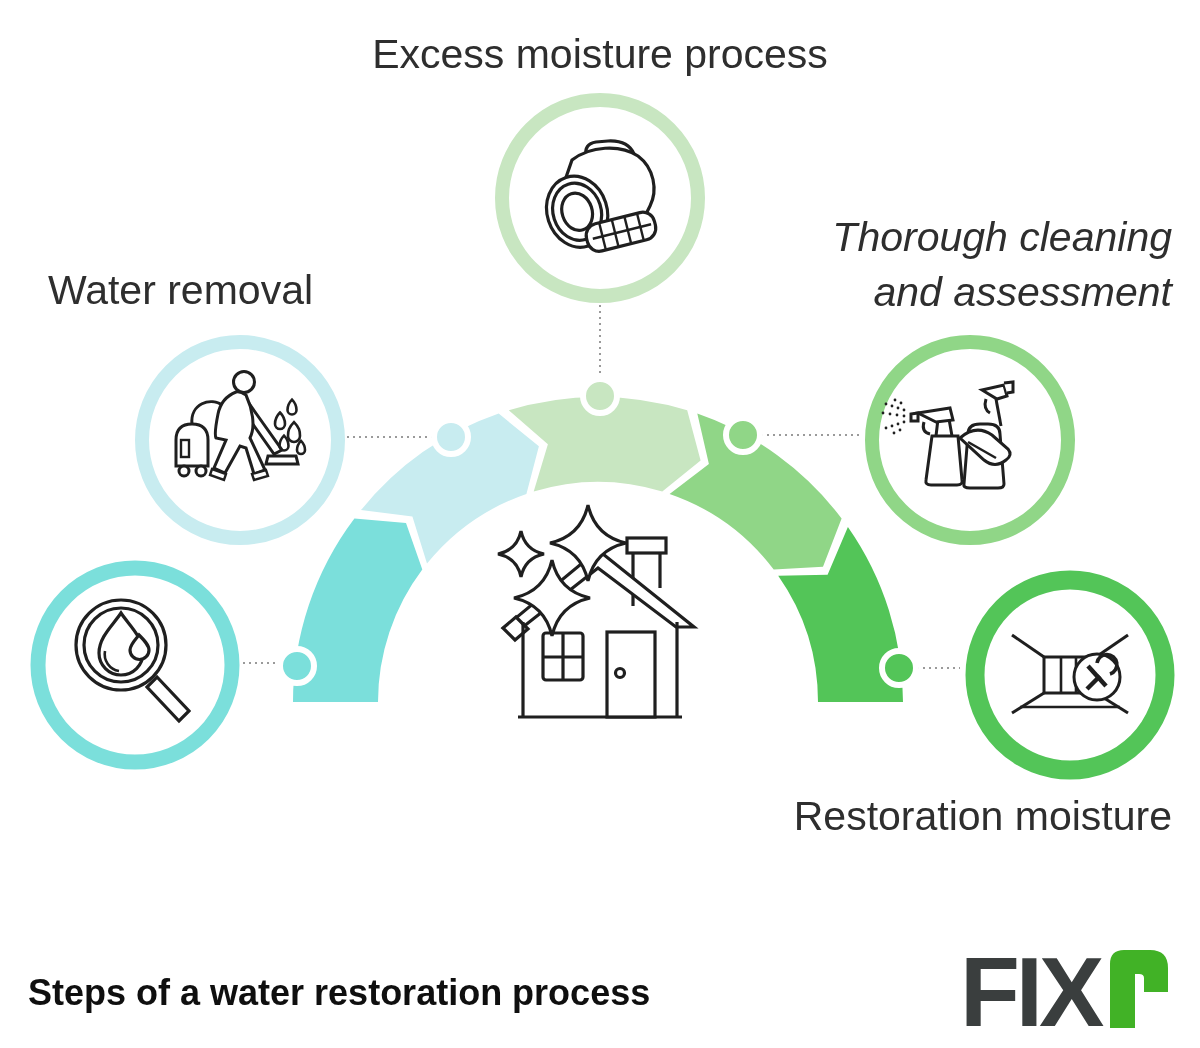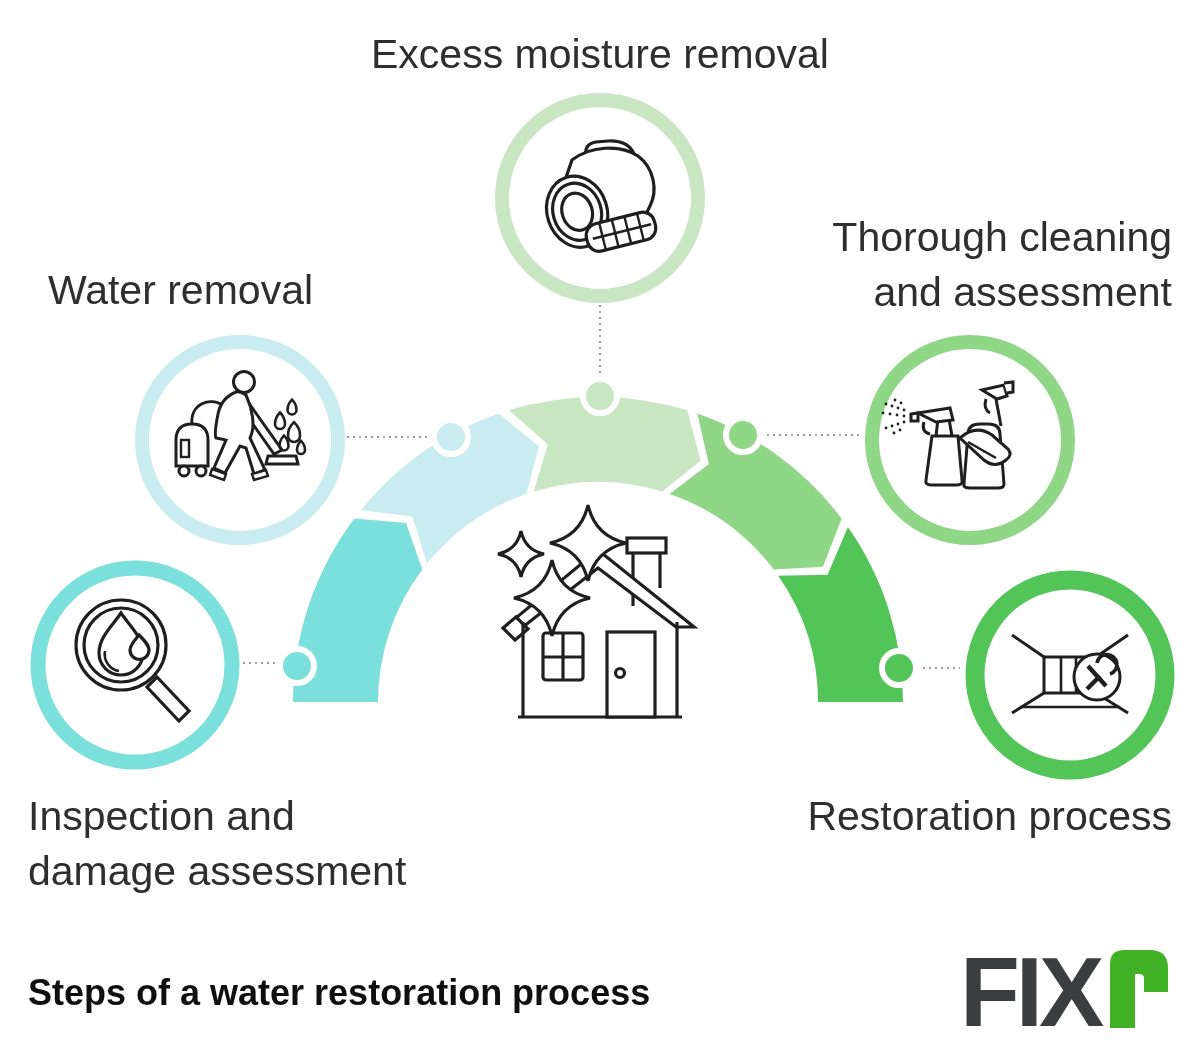--- a/index.html
+++ b/index.html
@@ -167,40 +167,36 @@
       <rect x="543" y="633" width="40" height="47" rx="3" fill="#ffffff"></rect>
       <path d="M563,633 L563,680 M543,657 L583,657"></path>
       <g>
         <path d="M521,531 Q525,550 544,554 Q525,558 521,577 Q517,558 498,554 Q517,550 521,531 Z" fill="#ffffff"></path>
         <path d="M588,505 Q595,536 626,543 Q595,550 588,581 Q581,550 550,543 Q581,536 588,505 Z" fill="#ffffff"></path>
         <path d="M552,560 Q559,591 590,598 Q559,605 552,636 Q545,605 514,598 Q545,591 552,560 Z" fill="#ffffff"></path>
       </g>
     </g>
   </svg>
 
-  <div class="step-label" style="left:28px; top:789px; text-align:left;">
-    <div>Inspection and</div>
-    <div>damage assessment</div>
-  </div>
 
   <div class="step-label" style="left:48px; top:263px; text-align:right;">
     <div>Water removal</div>
   </div>
 
   <div class="step-label" style="left:0px; top:27px; width:1200px; text-align:center;">
-    <div>Excess moisture removal</div>
-  </div>
-
-  <div class="step-label" style="right:28px; top:210px; text-align:right;">
+    <div>Excess moisture process</div>
+  </div>
+
+  <div class="step-label" style="right:28px; top:210px; text-align:right;font-style:italic;">
     <div>Thorough cleaning</div>
     <div>and assessment</div>
   </div>
 
   <div class="step-label" style="right:28px; top:789px; text-align:right;">
-    <div>Restoration process</div>
+    <div>Restoration moisture</div>
   </div>
 
   <div class="title">Steps of a water restoration process</div>
 
   <svg class="logo" width="206" height="88" viewBox="0 0 206 88">
     <text x="-4" y="80" font-family="Liberation Sans, sans-serif" font-size="98" font-weight="700" letter-spacing="-4" fill="#3A3E3E">FIX</text>
     <path d="M146,82 L146,18 Q146,4 160,4 L186,4 Q204,4 204,22 L204,46 L180,46 L180,32 Q180,28 175,28 L171,28 L171,82 Z" fill="#41B226"></path>
   </svg>
 
 </div>

